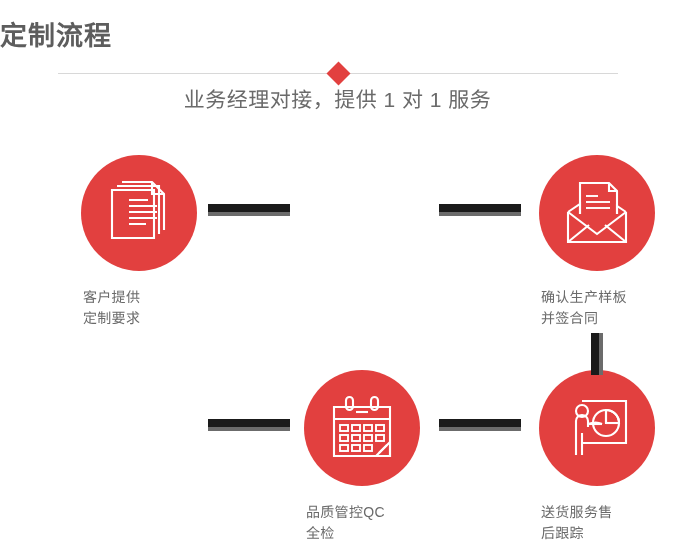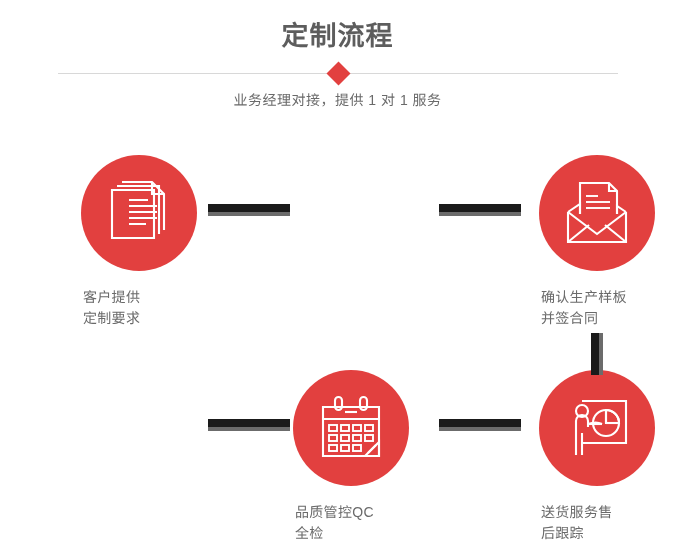--- a/index.html
+++ b/index.html
@@ -24,21 +24,20 @@
     left: 0;
     top: 0;
     width: 675px;
     height: 130px;
   }
   .page-title {
     position: absolute;
     top: 18px;
     left: 0;
     width: 675px;
-    text-align: center;
     font-size: 27px;
     font-weight: bold;
     color: #5d5d5d;
     letter-spacing: 1px;
     line-height: 36px;
   }
   .divider-wrap {
     position: absolute;
     top: 73px;
     left: 58px;
@@ -63,21 +62,21 @@
     margin-top: -8.5px;
     background: #e2403f;
     transform: rotate(45deg);
   }
   .subtitle {
     position: absolute;
     top: 89px;
     left: 0;
     width: 675px;
     text-align: center;
-    font-size: 14px;
+    font-size: 21px;
     color: #6a6a6a;
     line-height: 22px;
     letter-spacing: 0.5px;
   }
 
   
   .flow {
     position: absolute;
     left: 0;
     top: 130px;
@@ -113,21 +112,21 @@
     white-space: pre-line;
     text-align: left;
     padding-left: 2px;
   }
 
   
   .step-1 { left: 41px;  top: 25px; }
   .step-2 { left: 267px; top: 25px; }
   .step-3 { left: 499px; top: 25px; }
   .step-4 { left: 41px;  top: 240px; }
-  .step-5 { left: 253px; top: 240px; }
+  .step-5 { left: 264px; top: 240px; }
   .step-6 { left: 499px; top: 240px; }
 
   
   .conn-h {
     position: absolute;
     width: 82px;
     height: 12px;
   }
   .conn-h .bar {
     position: absolute;

